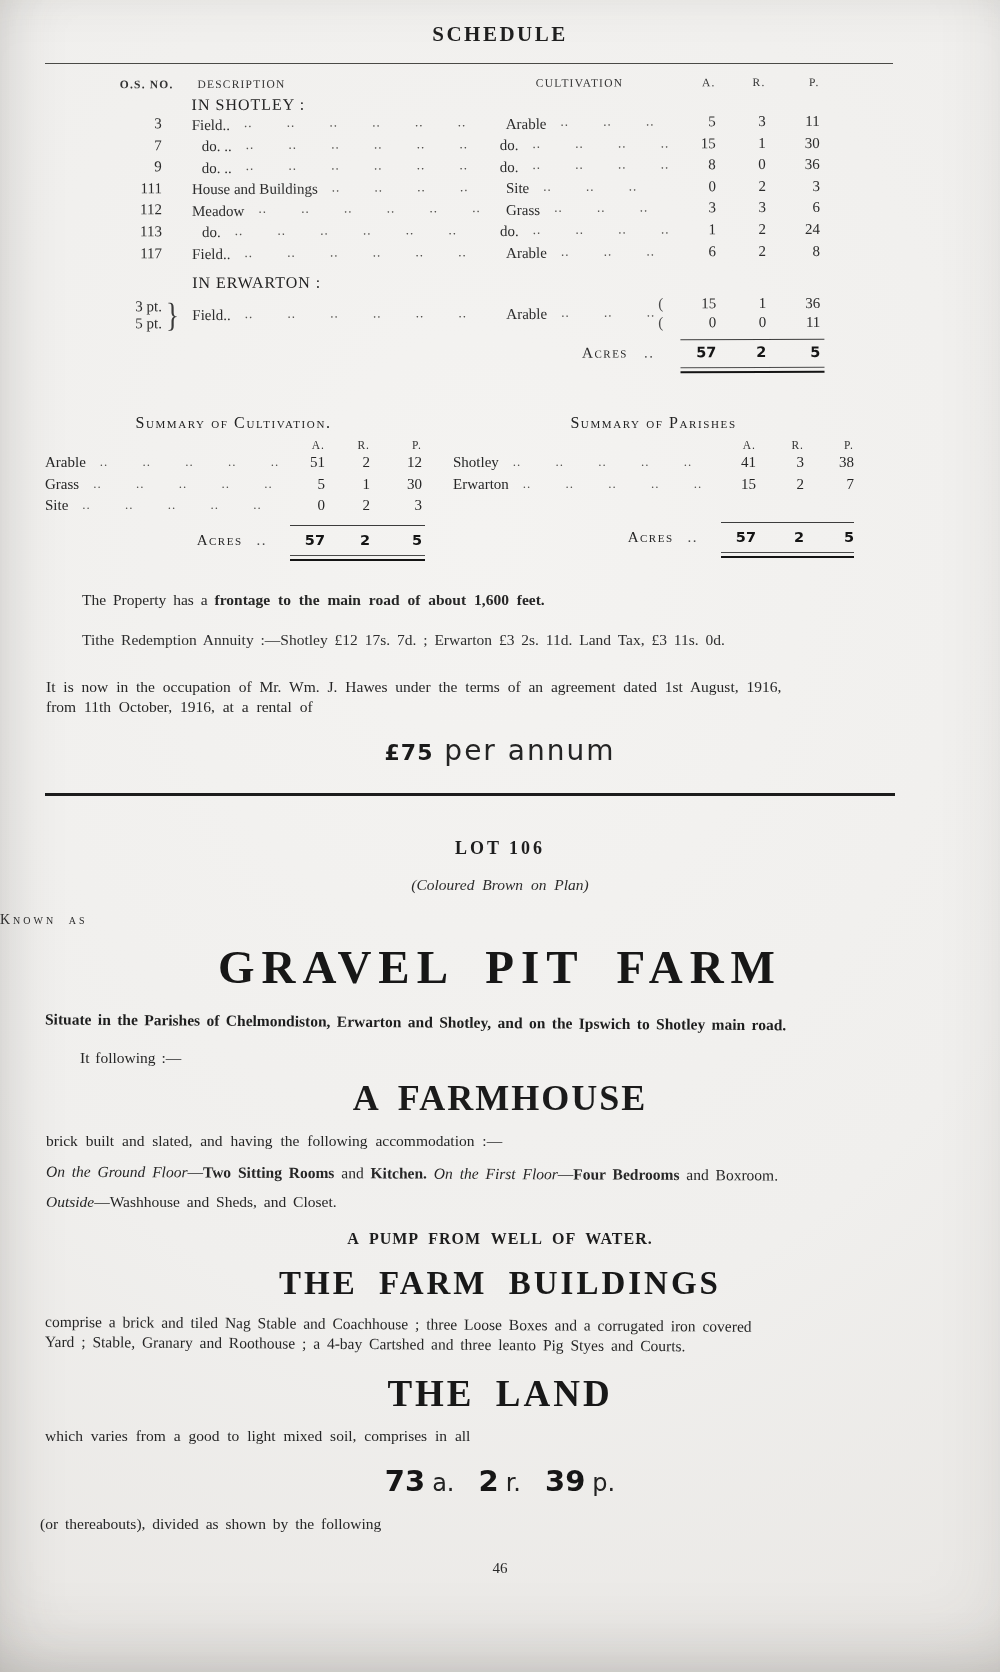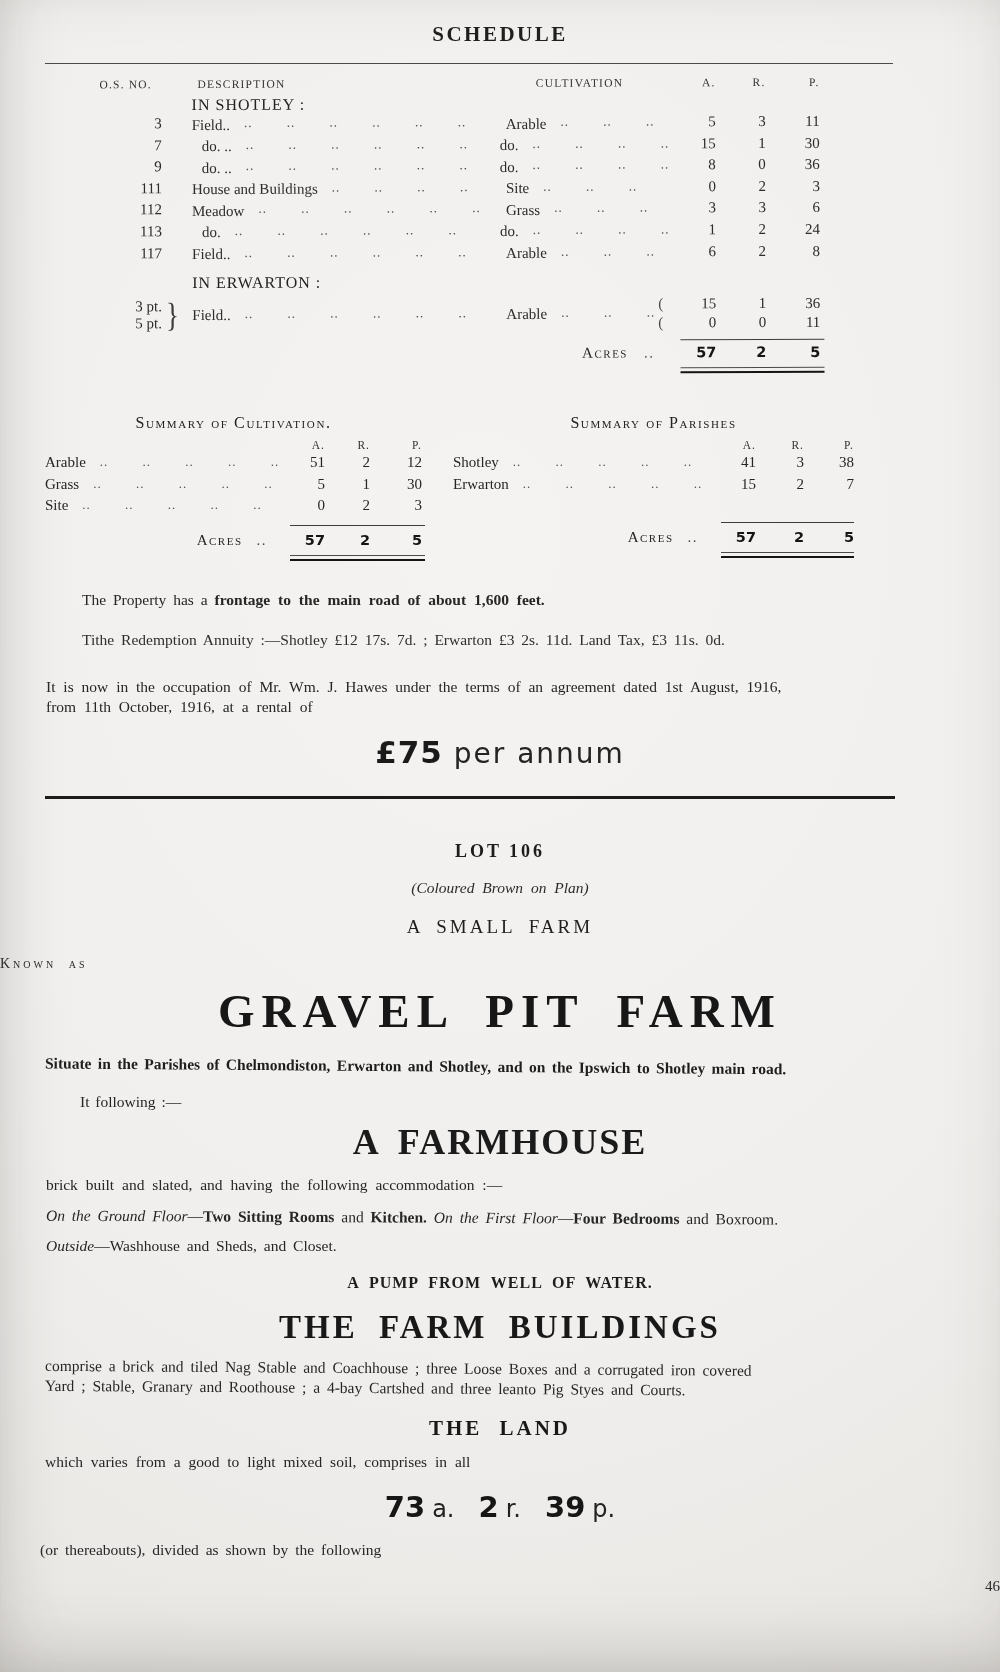--- a/index.html
+++ b/index.html
@@ -14,21 +14,21 @@
     letter-spacing:2.5px;color:#1f1f1f;}
   .rule-top{margin:16px auto 0 45px;width:848px;border-top:1.6px solid #4a4a46;}
   .rule-mid{margin:26px auto 0 45px;width:850px;border-top:3px solid #1c1c1c;}
 
   
   .sched{transform:rotate(-0.2deg);}
   .srow{display:grid;grid-template-columns:92px 298px 180px 46px 50px 54px;
         margin-left:100px;line-height:18.6px;font-size:15px;color:#2c2c2c;}
   .shead{margin-top:12px;font-size:11.5px;letter-spacing:1.2px;color:#333;line-height:15px;}
   .c-os{text-align:right;padding-right:30px;}
-  .shead .c-os{text-align:left;padding-right:18px;}
+  .shead .c-os{text-align:right;padding-right:18px;font-weight:bold;}
   .c-desc,.c-cult{display:flex;align-items:center;min-width:0;}
   .c-cult .txt{padding-left:16px;}
   .c-a,.c-r,.c-p{text-align:right;}
   .leader{flex:1;overflow:hidden;white-space:nowrap;color:#55534f;font-size:13px;
           letter-spacing:1px;word-spacing:30px;padding:0 10px 3px 14px;}
   .sec-head{margin-left:192px;font-size:16px;letter-spacing:1px;margin-top:3px;line-height:19px;color:#222;}
   .indent1 .txt{padding-left:10px;}
   
   .erow{display:grid;grid-template-columns:92px 298px 180px 46px 50px 54px;margin-left:100px;
         margin-top:4px;font-size:15px;color:#2c2c2c;}
@@ -73,48 +73,48 @@
   .par-rule{margin:8px 0 0 268px;width:133px;border-top:1.4px solid #3c3c3c;}
   .par-rule-dbl{margin:3px 0 0 268px;width:133px;height:3px;border-top:1.1px solid #4a4a4a;border-bottom:2.8px solid #141414;}
 
   
   .para{font-size:15.5px;color:#262626;}
   .p-frontage{margin:30px 0 8px 82px;word-spacing:3px;font-family:Liberation Serif, serif;}
   .p-frontage .b{font-weight:700;word-spacing:4px;}
   .p-tithe{margin:22px 0 0 82px;word-spacing:3px;color:#2e2e2e;}
   .p-occ{margin:28px 0 0 46px;width:880px;line-height:19.5px;word-spacing:4px;}
   .p-rent{margin:18px 0 0 0;text-align:center;font-family:"DejaVu Sans","Liberation Sans",sans-serif;color:#1a1a1a;}
-  .p-rent .seg-num{font-weight:700;font-size:31px;letter-spacing:1px;}
+  .p-rent .seg-num{font-weight:700;font-size:22px;letter-spacing:1px;}
   .p-rent .seg-unit{font-weight:400;font-size:28px;letter-spacing:2px;color:#242424;}
 
   
   .lot-no{margin-top:42px;text-align:center;font-size:18px;font-weight:700;letter-spacing:3px;color:#1d1d1d;}
   .coloured{margin-top:17px;text-align:center;font-style:italic;font-size:15.5px;word-spacing:4px;color:#2b2b2b;}
   .small-farm{margin-top:19px;text-align:center;font-size:19px;letter-spacing:3px;word-spacing:6px;color:#1f1f1f;}
   .known-as{margin-top:18px;text-align:left;font-variant:small-caps;font-size:14px;letter-spacing:3px;word-spacing:6px;color:#2a2a2a;}
   .farm-name{margin-top:12px;text-align:center;font-size:47px;font-weight:700;letter-spacing:7px;word-spacing:14px;color:#171717;}
   .situate{margin:20px 0 0 45px;width:905px;font-size:15.5px;font-weight:700;word-spacing:2.5px;transform:rotate(0.45deg);color:#1e1e1e;}
   .comprises{margin:17px 0 0 80px;word-spacing:2px;}
   .farmhouse-h{margin-top:10px;text-align:center;font-size:36px;font-weight:700;letter-spacing:2px;word-spacing:8px;color:#1b1b1b;}
   .p-brick{margin:13px 0 0 46px;word-spacing:4px;}
   .p-accom{margin:14px 0 0 46px;width:905px;word-spacing:3px;line-height:20px;transform:rotate(0.3deg);}
   .p-accom .seg-italic,.p-outside .seg-italic{font-style:italic;}
   .p-accom .seg-bold,.p-outside .seg-bold{font-weight:700;}
   .p-outside{margin:9px 0 0 46px;word-spacing:3px;}
   .pump{margin-top:19px;text-align:center;font-size:16px;font-weight:700;letter-spacing:1px;word-spacing:5px;color:#1d1d1d;}
   .buildings-h{margin-top:17px;text-align:center;font-size:33px;font-weight:700;letter-spacing:3px;word-spacing:10px;color:#181818;}
   .p-buildings{margin:13px 0 0 45px;width:905px;line-height:20px;word-spacing:3px;transform:rotate(0.4deg);}
-  .land-h{margin-top:17px;text-align:center;font-size:21px;font-weight:700;letter-spacing:3px;word-spacing:9px;color:#181818;}
+  .land-h{margin-top:17px;text-align:center;font-size:37px;font-weight:700;letter-spacing:3px;word-spacing:9px;color:#181818;}
   .p-varies{margin:12px 0 0 45px;word-spacing:4px;}
   .acreage{margin-top:19px;text-align:center;font-family:"DejaVu Sans","Liberation Sans",sans-serif;color:#161616;}
   .acreage .seg-num{font-weight:700;font-size:29px;}
   .acreage .seg-unit{font-weight:400;font-size:24px;color:#222;margin:0 24px 0 7px;}
   .acreage .seg-unit:last-child{margin-right:0;}
   .p-there{margin:17px 0 0 40px;word-spacing:3px;}
-  .pagenum{margin-top:19px;text-align:right;font-size:15px;color:#2a2a2a;}
+  .pagenum{margin-top:27px;text-align:center;font-size:15px;color:#2a2a2a;}
 </style>
 </head>
 <body>
 
 <div class="page">
 
   <h1 class="doc-title">SCHEDULE</h1>
   <div class="rule-top"></div>
 
   <section class="sched">
@@ -376,21 +376,20 @@
     <span>It is now in the occupation of Mr. Wm. J. Hawes under the terms of an agreement dated 1st August, 1916,</span><br>
     <span>from 11th October, 1916, at a rental of</span>
   </p>
 
   <p class="p-rent"><span class="seg-num">£75</span><span class="seg-unit"> per annum</span></p>
 
   <div class="rule-mid"></div>
 
   <div class="lot-no">LOT 106</div>
   <div class="coloured">(Coloured Brown on Plan)</div>
-  <div class="small-farm">A SMALL FARM</div>
   <div class="known-as">Known as</div>
   <div class="farm-name">GRAVEL PIT FARM</div>
 
   <p class="para situate">Situate in the Parishes of Chelmondiston, Erwarton and Shotley, and on the Ipswich to Shotley main road.</p>
   <p class="para comprises">It following :—</p>
 
   <div class="farmhouse-h">A FARMHOUSE</div>
   <p class="para p-brick">brick built and slated, and having the following accommodation :—</p>
   <p class="para p-accom"><span class="seg-italic">On the Ground Floor</span><span class="seg-normal">—</span><span class="seg-bold">Two Sitting Rooms</span><span class="seg-normal"> and </span><span class="seg-bold">Kitchen.</span><span class="seg-normal">  </span><span class="seg-italic">On the First Floor</span><span class="seg-normal">—</span><span class="seg-bold">Four Bedrooms</span><span class="seg-normal"> and Boxroom.</span></p>
   <p class="para p-outside"><span class="seg-italic">Outside</span><span class="seg-normal">—Washhouse and Sheds, and Closet.</span></p>

